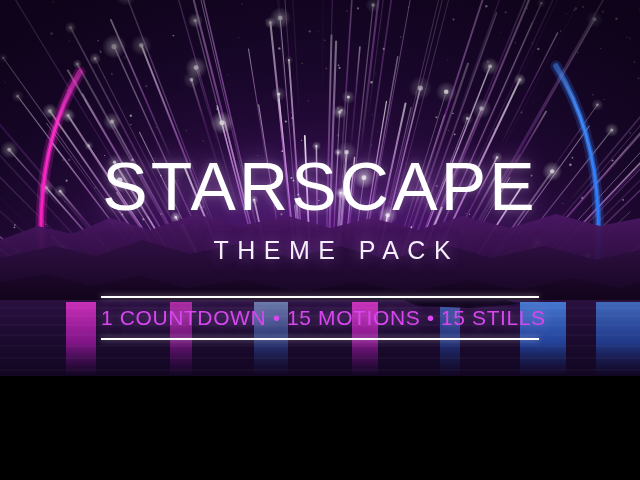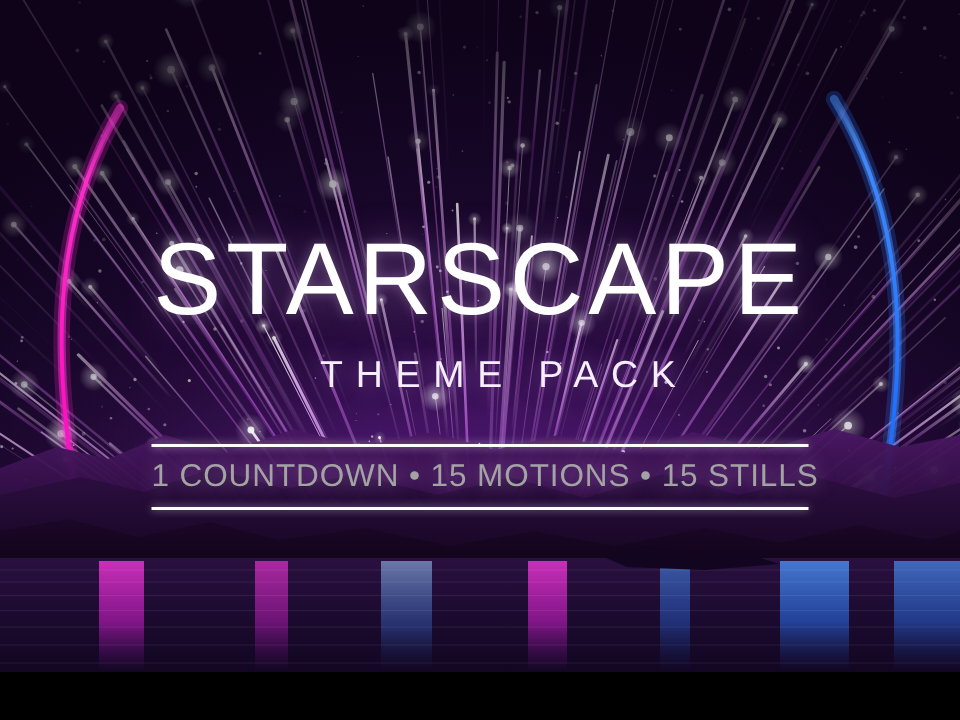--- a/index.html
+++ b/index.html
@@ -8,21 +8,21 @@
     padding: 0;
     background: #000;
   }
   body {
     font-family: "Liberation Sans", sans-serif;
   }
 
   #poster {
     position: relative;
     width: 640px;
-    height: 448px;
+    height: 376px;
     overflow: hidden;
     background: #1d0a2e;
     user-select: none;
   }
 
   
   .sky {
     position: absolute;
     inset: 0;
     background:
@@ -92,21 +92,21 @@
   }
   .rule {
     height: 2px;
     background: #ffffff;
     box-shadow: 0 0 6px rgba(255,255,255,0.55);
   }
   .rule-top { margin-bottom: 4px; }
   .rule-bottom { margin-top: 4px; }
   .tagline {
     text-align: center;
-    color: #a3a3a3;
+    color: #d946ef;
     font-size: 21px;
     font-weight: 300;
     letter-spacing: 0.6px;
     line-height: 32px;
     white-space: nowrap;
     text-shadow: 0 0 12px rgba(220,160,255,0.55);
   }
 </style>
 </head>
 <body>

